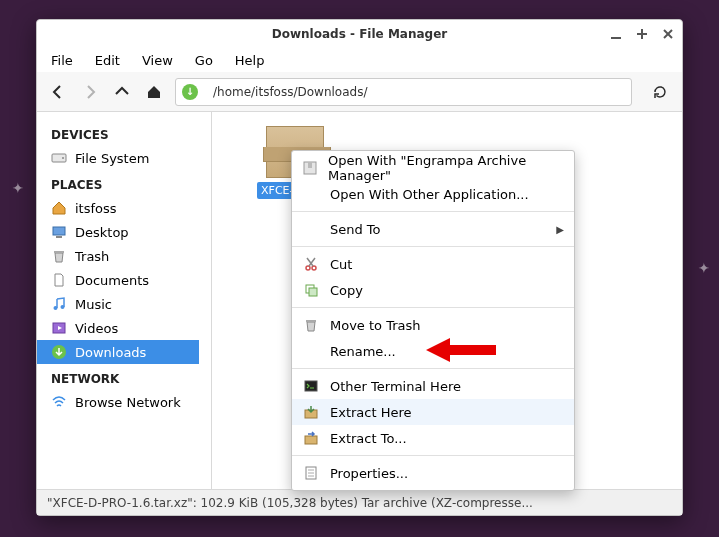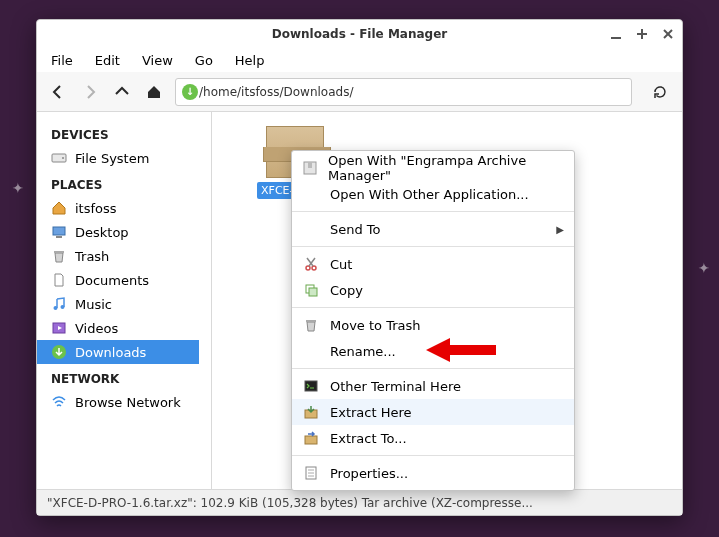--- a/index.html
+++ b/index.html
@@ -51,21 +51,21 @@
   .menubar-item { padding: 3px 8px; cursor:pointer; border-radius:3px; }
   .toolbar {
     height: 40px; border-bottom: 1px solid #d9d9d9;
     background: #f7f7f7;
     display:flex; align-items:center; padding: 0 10px; gap: 10px;
   }
   .toolbar-btn { width:22px; height:22px; display:flex;align-items:center;justify-content:center; color:#2a2a2a; cursor:pointer; }
   .toolbar-btn.disabled { color:#b3b3b3; cursor:default;}
   .pathbar {
     flex:1; height: 28px; border:1px solid #ccc; border-radius:3px;
-    background:#fff; display:flex; align-items:center; padding: 0 6px; gap:1px;
+    background:#fff; display:flex; align-items:center; padding: 0 6px; gap:15px;
   }
   .path-icon { width:16px;height:16px; border-radius:50%; background:#6cc24a; display:flex;align-items:center;justify-content:center;}
   .path-icon::after{content:"↓"; color:#fff; font-size:10px; font-weight:bold;}
   .path-text{ font-size:12px; color:#333;}
   .reload-btn { width:24px;height:24px; margin-left:6px; display:flex;align-items:center;justify-content:center; cursor:pointer;}
   .body-row { flex:1; display:flex; min-height:0; }
   .sidebar {
     width: 175px; border-right:1px solid #d9d9d9; background:#fff;
     padding: 8px 12px 0 0; overflow:hidden;
   }

